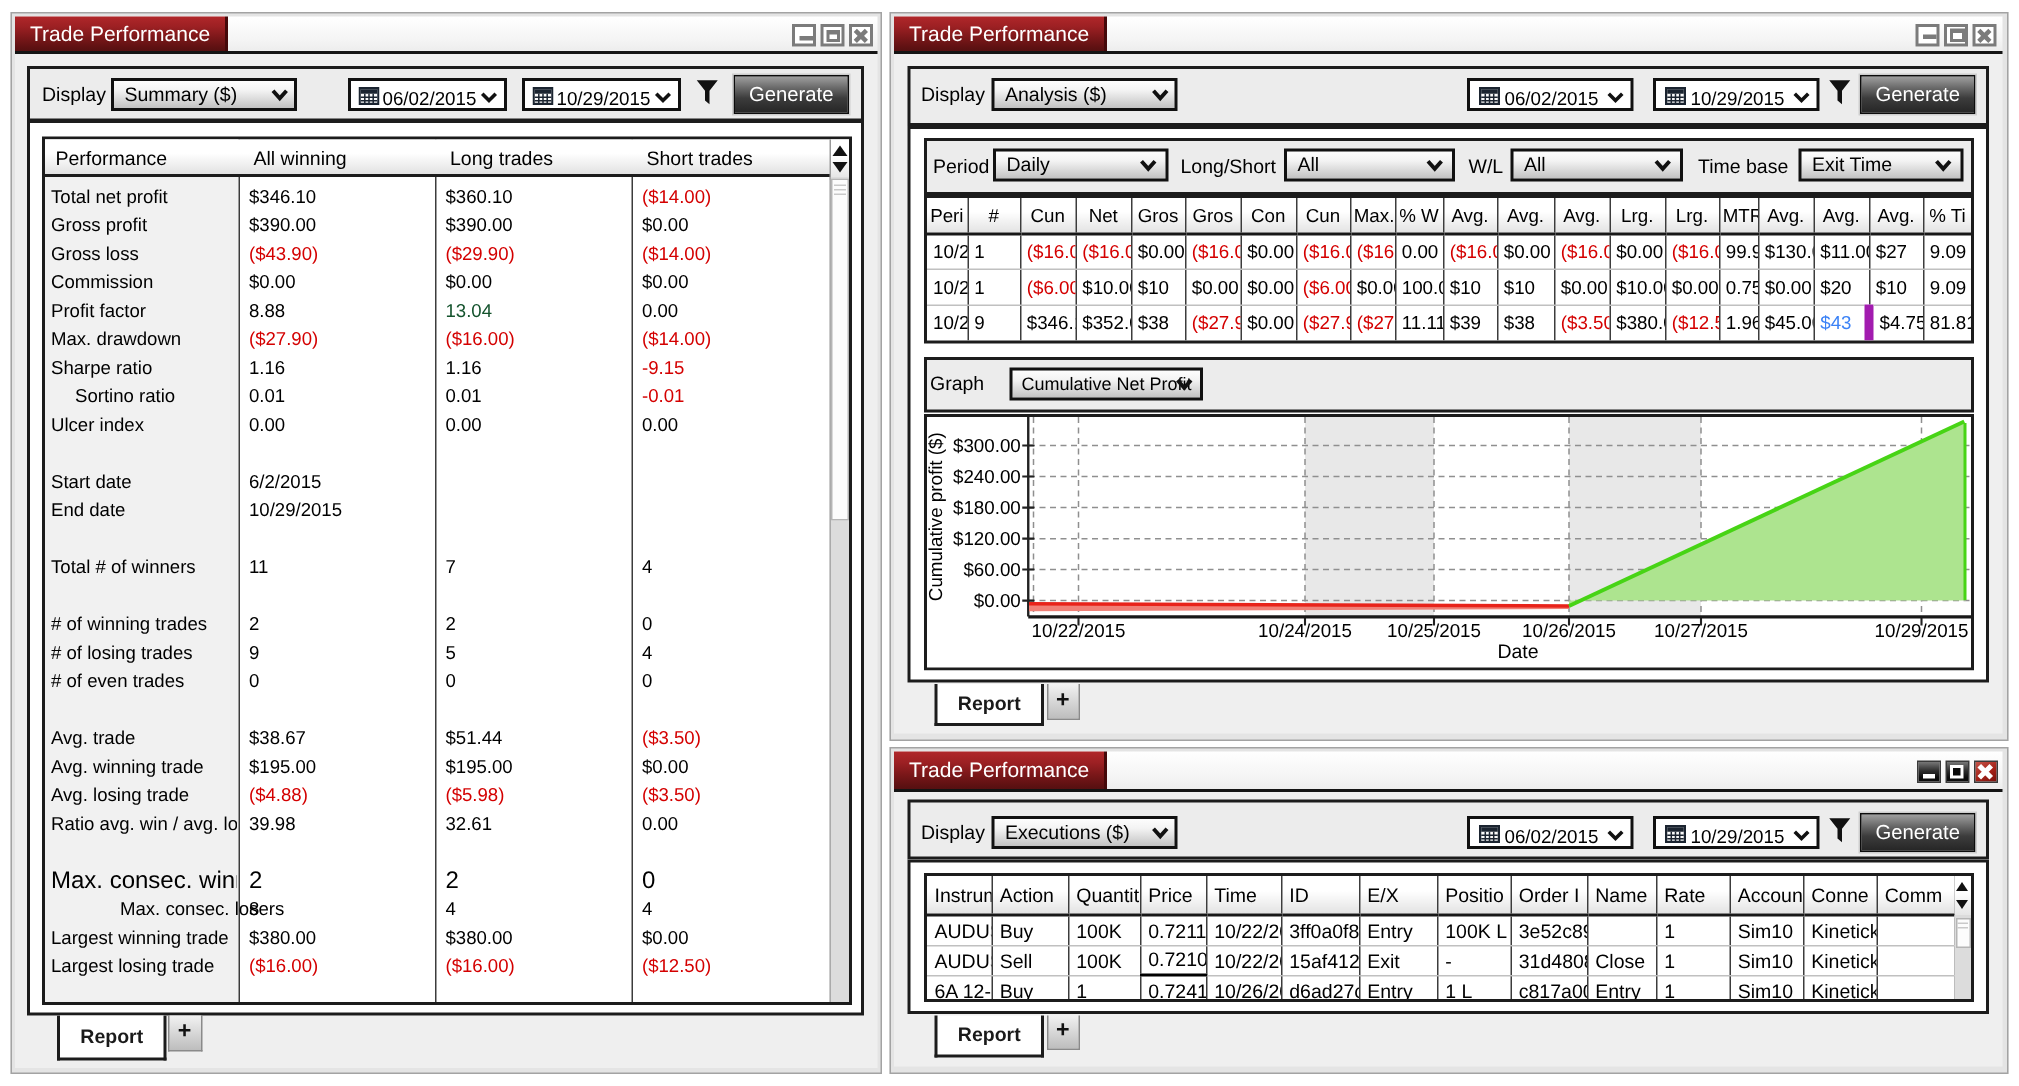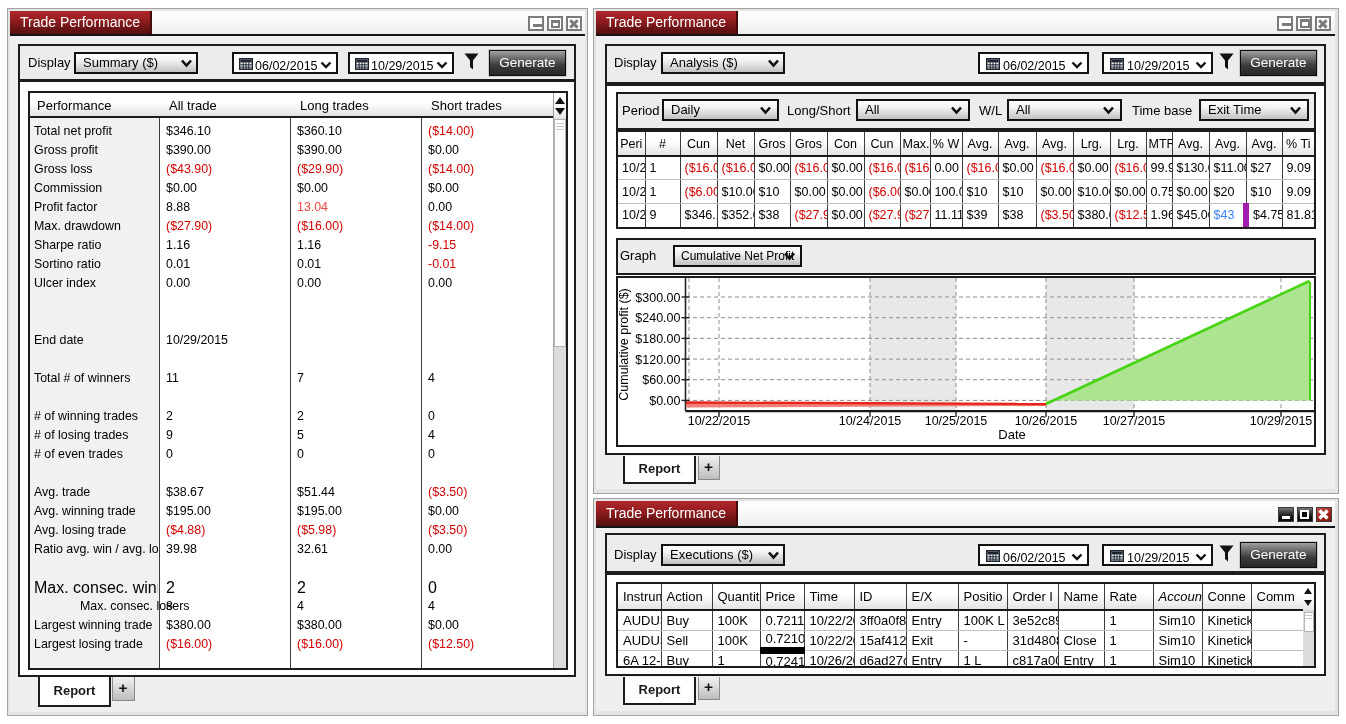--- a/index.html
+++ b/index.html
@@ -79,21 +79,21 @@
 <div class="gen" style="left:489px;top:50px;width:77px;height:26px;">Generate</div>
 
 <div class="rcont" style="left:18px;top:80px;width:558px;height:597px;"></div>
 <div class="abs" style="left:28px;top:91px;width:540px;height:579px;border:2px solid #1c1c1c;background:#fff;">
 <div class="abs" style="left:0;top:0;width:129px;height:575px;background:#f1f1f1;"></div>
 <div class="abs" style="left:129px;top:0;width:1px;height:575px;background:#3c3c3c;"></div>
 <div class="abs" style="left:260px;top:0;width:1px;height:575px;background:#3c3c3c;"></div>
 <div class="abs" style="left:391px;top:0;width:1px;height:575px;background:#3c3c3c;"></div>
 <div class="abs hdr" style="left:0;top:0;width:536px;height:24.5px;border-bottom:2px solid #1c1c1c;"></div>
 <div class="abs" style="left:7px;top:3px;font-size:13px;line-height:19px;">Performance</div>
-<div class="abs" style="left:139px;top:3px;font-size:13px;line-height:19px;">All trade</div>
+<div class="abs" style="left:139px;top:3px;font-size:13px;line-height:19px;">All winning</div>
 <div class="abs" style="left:270px;top:3px;font-size:13px;line-height:19px;">Long trades</div>
 <div class="abs" style="left:401px;top:3px;font-size:13px;line-height:19px;">Short trades</div>
 <div class="abs" style="left:523px;top:0;width:13px;height:26.5px;background:linear-gradient(#ffffff 40%,#e2e2e2);border-left:1px solid #999;"></div>
 <div class="sbt" style="left:524.5px;top:4px;border-left:5.2px solid transparent;border-right:5.2px solid transparent;border-bottom:7px solid #111;"></div>
 <div class="sbt" style="left:524.5px;top:15px;border-left:5.2px solid transparent;border-right:5.2px solid transparent;border-top:7px solid #111;"></div>
 <div class="abs" style="left:523px;top:25px;width:13px;height:550px;background:#dcdcdc;border-left:1px solid #aaa;"></div>
 <div class="abs" style="left:524px;top:26px;width:12px;height:228px;background:#fcfcfc;border:1px solid #b5b5b5;"></div>
 <div class="abs" style="left:526px;top:30px;width:8px;height:1px;background:#c9c9c9;"></div>
 <div class="abs" style="left:526px;top:33px;width:8px;height:1px;background:#c9c9c9;"></div>
 <div class="abs" style="left:526px;top:36px;width:8px;height:1px;background:#c9c9c9;"></div>
@@ -117,50 +117,56 @@
     </div>
 <div class="abs" style="left:0;top:85.5px;width:523px;height:19px;font-size:12.4px;line-height:19px;white-space:nowrap;">
       <span class="abs" style="left:4px;width:124px;overflow:hidden;white-space:nowrap;">Commission</span>
       <span class="abs" style="left:136px;width:120px;overflow:hidden;color:#000;">$0.00</span>
       <span class="abs" style="left:267px;width:120px;overflow:hidden;color:#000;">$0.00</span>
       <span class="abs" style="left:398px;width:120px;overflow:hidden;color:#000;">$0.00</span>
     </div>
 <div class="abs" style="left:0;top:104.5px;width:523px;height:19px;font-size:12.4px;line-height:19px;white-space:nowrap;">
       <span class="abs" style="left:4px;width:124px;overflow:hidden;white-space:nowrap;">Profit factor</span>
       <span class="abs" style="left:136px;width:120px;overflow:hidden;color:#000;">8.88</span>
-      <span class="abs" style="left:267px;width:120px;overflow:hidden;color:#ef4444;">13.04</span>
+      <span class="abs" style="left:267px;width:120px;overflow:hidden;color:#14532d;">13.04</span>
       <span class="abs" style="left:398px;width:120px;overflow:hidden;color:#000;">0.00</span>
     </div>
 <div class="abs" style="left:0;top:123.5px;width:523px;height:19px;font-size:12.4px;line-height:19px;white-space:nowrap;">
       <span class="abs" style="left:4px;width:124px;overflow:hidden;white-space:nowrap;">Max. drawdown</span>
       <span class="abs" style="left:136px;width:120px;overflow:hidden;color:#d40000;">($27.90)</span>
       <span class="abs" style="left:267px;width:120px;overflow:hidden;color:#d40000;">($16.00)</span>
       <span class="abs" style="left:398px;width:120px;overflow:hidden;color:#d40000;">($14.00)</span>
     </div>
 <div class="abs" style="left:0;top:142.5px;width:523px;height:19px;font-size:12.4px;line-height:19px;white-space:nowrap;">
       <span class="abs" style="left:4px;width:124px;overflow:hidden;white-space:nowrap;">Sharpe ratio</span>
       <span class="abs" style="left:136px;width:120px;overflow:hidden;color:#000;">1.16</span>
       <span class="abs" style="left:267px;width:120px;overflow:hidden;color:#000;">1.16</span>
       <span class="abs" style="left:398px;width:120px;overflow:hidden;color:#d40000;">-9.15</span>
     </div>
 <div class="abs" style="left:0;top:161.5px;width:523px;height:19px;font-size:12.4px;line-height:19px;white-space:nowrap;">
-      <span class="abs" style="left:4px;width:124px;overflow:hidden;white-space:nowrap;">Sortino ratio</span>
+      <span class="abs" style="left:20px;width:124px;overflow:hidden;white-space:nowrap;">Sortino ratio</span>
       <span class="abs" style="left:136px;width:120px;overflow:hidden;color:#000;">0.01</span>
       <span class="abs" style="left:267px;width:120px;overflow:hidden;color:#000;">0.01</span>
       <span class="abs" style="left:398px;width:120px;overflow:hidden;color:#d40000;">-0.01</span>
     </div>
 <div class="abs" style="left:0;top:180.5px;width:523px;height:19px;font-size:12.4px;line-height:19px;white-space:nowrap;">
       <span class="abs" style="left:4px;width:124px;overflow:hidden;white-space:nowrap;">Ulcer index</span>
       <span class="abs" style="left:136px;width:120px;overflow:hidden;color:#000;">0.00</span>
       <span class="abs" style="left:267px;width:120px;overflow:hidden;color:#000;">0.00</span>
       <span class="abs" style="left:398px;width:120px;overflow:hidden;color:#000;">0.00</span>
     </div>
 <div class="abs" style="left:0;top:199.5px;width:523px;height:19px;font-size:12.4px;line-height:19px;white-space:nowrap;">
       <span class="abs" style="left:4px;width:124px;overflow:hidden;white-space:nowrap;"></span>
       <span class="abs" style="left:136px;width:120px;overflow:hidden;color:#000;"></span>
+      <span class="abs" style="left:267px;width:120px;overflow:hidden;color:#000;"></span>
+      <span class="abs" style="left:398px;width:120px;overflow:hidden;color:#000;"></span>
+    </div>
+<div class="abs" style="left:0;top:218.5px;width:523px;height:19px;font-size:12.4px;line-height:19px;white-space:nowrap;">
+      <span class="abs" style="left:4px;width:124px;overflow:hidden;white-space:nowrap;">Start date</span>
+      <span class="abs" style="left:136px;width:120px;overflow:hidden;color:#000;">6/2/2015</span>
       <span class="abs" style="left:267px;width:120px;overflow:hidden;color:#000;"></span>
       <span class="abs" style="left:398px;width:120px;overflow:hidden;color:#000;"></span>
     </div>
 <div class="abs" style="left:0;top:237.5px;width:523px;height:19px;font-size:12.4px;line-height:19px;white-space:nowrap;">
       <span class="abs" style="left:4px;width:124px;overflow:hidden;white-space:nowrap;">End date</span>
       <span class="abs" style="left:136px;width:120px;overflow:hidden;color:#000;">10/29/2015</span>
       <span class="abs" style="left:267px;width:120px;overflow:hidden;color:#000;"></span>
       <span class="abs" style="left:398px;width:120px;overflow:hidden;color:#000;"></span>
     </div>
 <div class="abs" style="left:0;top:256.5px;width:523px;height:19px;font-size:12.4px;line-height:19px;white-space:nowrap;">
@@ -579,21 +585,21 @@
           <td style="padding:0 0 0 5px;border-right:1px solid #3c3c3c;border-bottom:2px solid #181818;background:linear-gradient(#ffffff 40%,#e3e3e3);overflow:hidden;white-space:nowrap;">Action</td>
           <td style="padding:0 0 0 5px;border-right:1px solid #3c3c3c;border-bottom:2px solid #181818;background:linear-gradient(#ffffff 40%,#e3e3e3);overflow:hidden;white-space:nowrap;">Quantit</td>
           <td style="padding:0 0 0 5px;border-right:1px solid #3c3c3c;border-bottom:2px solid #181818;background:linear-gradient(#ffffff 40%,#e3e3e3);overflow:hidden;white-space:nowrap;">Price</td>
           <td style="padding:0 0 0 5px;border-right:1px solid #3c3c3c;border-bottom:2px solid #181818;background:linear-gradient(#ffffff 40%,#e3e3e3);overflow:hidden;white-space:nowrap;">Time</td>
           <td style="padding:0 0 0 5px;border-right:1px solid #3c3c3c;border-bottom:2px solid #181818;background:linear-gradient(#ffffff 40%,#e3e3e3);overflow:hidden;white-space:nowrap;">ID</td>
           <td style="padding:0 0 0 5px;border-right:1px solid #3c3c3c;border-bottom:2px solid #181818;background:linear-gradient(#ffffff 40%,#e3e3e3);overflow:hidden;white-space:nowrap;">E/X</td>
           <td style="padding:0 0 0 5px;border-right:1px solid #3c3c3c;border-bottom:2px solid #181818;background:linear-gradient(#ffffff 40%,#e3e3e3);overflow:hidden;white-space:nowrap;">Positio</td>
           <td style="padding:0 0 0 5px;border-right:1px solid #3c3c3c;border-bottom:2px solid #181818;background:linear-gradient(#ffffff 40%,#e3e3e3);overflow:hidden;white-space:nowrap;">Order I</td>
           <td style="padding:0 0 0 5px;border-right:1px solid #3c3c3c;border-bottom:2px solid #181818;background:linear-gradient(#ffffff 40%,#e3e3e3);overflow:hidden;white-space:nowrap;">Name</td>
           <td style="padding:0 0 0 5px;border-right:1px solid #3c3c3c;border-bottom:2px solid #181818;background:linear-gradient(#ffffff 40%,#e3e3e3);overflow:hidden;white-space:nowrap;">Rate</td>
-          <td style="padding:0 0 0 5px;border-right:1px solid #3c3c3c;border-bottom:2px solid #181818;background:linear-gradient(#ffffff 40%,#e3e3e3);overflow:hidden;white-space:nowrap;font-style:italic;">Accoun</td>
+          <td style="padding:0 0 0 5px;border-right:1px solid #3c3c3c;border-bottom:2px solid #181818;background:linear-gradient(#ffffff 40%,#e3e3e3);overflow:hidden;white-space:nowrap;">Accoun</td>
           <td style="padding:0 0 0 5px;border-right:1px solid #3c3c3c;border-bottom:2px solid #181818;background:linear-gradient(#ffffff 40%,#e3e3e3);overflow:hidden;white-space:nowrap;">Conne</td>
           <td style="padding:0 0 0 5px;border-right:1px solid #3c3c3c;border-bottom:2px solid #181818;background:linear-gradient(#ffffff 40%,#e3e3e3);overflow:hidden;white-space:nowrap;">Comm</td>
         </tr>
 <tr style="height:20px;">
           <td style="padding:0 0 0 5px;border-right:1px solid #3c3c3c;border-bottom:1px solid #c0c0c0;overflow:hidden;white-space:nowrap;">AUDUSD</td>
           <td style="padding:0 0 0 5px;border-right:1px solid #3c3c3c;border-bottom:1px solid #c0c0c0;overflow:hidden;white-space:nowrap;">Buy</td>
           <td style="padding:0 0 0 5px;border-right:1px solid #3c3c3c;border-bottom:1px solid #c0c0c0;overflow:hidden;white-space:nowrap;">100K</td>
           <td style="padding:0 0 0 5px;border-right:1px solid #3c3c3c;border-bottom:1px solid #c0c0c0;overflow:hidden;white-space:nowrap;">0.7211</td>
           <td style="padding:0 0 0 5px;border-right:1px solid #3c3c3c;border-bottom:1px solid #c0c0c0;overflow:hidden;white-space:nowrap;">10/22/20</td>
           <td style="padding:0 0 0 5px;border-right:1px solid #3c3c3c;border-bottom:1px solid #c0c0c0;overflow:hidden;white-space:nowrap;">3ff0a0f8</td>
@@ -603,21 +609,21 @@
           <td style="padding:0 0 0 5px;border-right:1px solid #3c3c3c;border-bottom:1px solid #c0c0c0;overflow:hidden;white-space:nowrap;"></td>
           <td style="padding:0 0 0 5px;border-right:1px solid #3c3c3c;border-bottom:1px solid #c0c0c0;overflow:hidden;white-space:nowrap;">1</td>
           <td style="padding:0 0 0 5px;border-right:1px solid #3c3c3c;border-bottom:1px solid #c0c0c0;overflow:hidden;white-space:nowrap;">Sim10</td>
           <td style="padding:0 0 0 5px;border-right:1px solid #3c3c3c;border-bottom:1px solid #c0c0c0;overflow:hidden;white-space:nowrap;">Kinetick</td>
           <td style="padding:0 0 0 5px;border-right:1px solid #3c3c3c;border-bottom:1px solid #c0c0c0;overflow:hidden;white-space:nowrap;"></td>
         </tr>
 <tr style="height:20px;">
           <td style="padding:0 0 0 5px;border-right:1px solid #3c3c3c;border-bottom:1px solid #c0c0c0;overflow:hidden;white-space:nowrap;">AUDUSD</td>
           <td style="padding:0 0 0 5px;border-right:1px solid #3c3c3c;border-bottom:1px solid #c0c0c0;overflow:hidden;white-space:nowrap;">Sell</td>
           <td style="padding:0 0 0 5px;border-right:1px solid #3c3c3c;border-bottom:1px solid #c0c0c0;overflow:hidden;white-space:nowrap;">100K</td>
-          <td style="padding:0 0 0 5px;border-right:1px solid #3c3c3c;border-bottom:7px solid #000000;overflow:hidden;white-space:nowrap;">0.7210</td>
+          <td style="padding:0 0 0 5px;border-right:1px solid #3c3c3c;border-bottom:2px solid #000000;overflow:hidden;white-space:nowrap;">0.7210</td>
           <td style="padding:0 0 0 5px;border-right:1px solid #3c3c3c;border-bottom:1px solid #c0c0c0;overflow:hidden;white-space:nowrap;">10/22/20</td>
           <td style="padding:0 0 0 5px;border-right:1px solid #3c3c3c;border-bottom:1px solid #c0c0c0;overflow:hidden;white-space:nowrap;">15af412</td>
           <td style="padding:0 0 0 5px;border-right:1px solid #3c3c3c;border-bottom:1px solid #c0c0c0;overflow:hidden;white-space:nowrap;">Exit</td>
           <td style="padding:0 0 0 5px;border-right:1px solid #3c3c3c;border-bottom:1px solid #c0c0c0;overflow:hidden;white-space:nowrap;">-</td>
           <td style="padding:0 0 0 5px;border-right:1px solid #3c3c3c;border-bottom:1px solid #c0c0c0;overflow:hidden;white-space:nowrap;">31d4808</td>
           <td style="padding:0 0 0 5px;border-right:1px solid #3c3c3c;border-bottom:1px solid #c0c0c0;overflow:hidden;white-space:nowrap;">Close</td>
           <td style="padding:0 0 0 5px;border-right:1px solid #3c3c3c;border-bottom:1px solid #c0c0c0;overflow:hidden;white-space:nowrap;">1</td>
           <td style="padding:0 0 0 5px;border-right:1px solid #3c3c3c;border-bottom:1px solid #c0c0c0;overflow:hidden;white-space:nowrap;">Sim10</td>
           <td style="padding:0 0 0 5px;border-right:1px solid #3c3c3c;border-bottom:1px solid #c0c0c0;overflow:hidden;white-space:nowrap;">Kinetick</td>
           <td style="padding:0 0 0 5px;border-right:1px solid #3c3c3c;border-bottom:1px solid #c0c0c0;overflow:hidden;white-space:nowrap;"></td>

